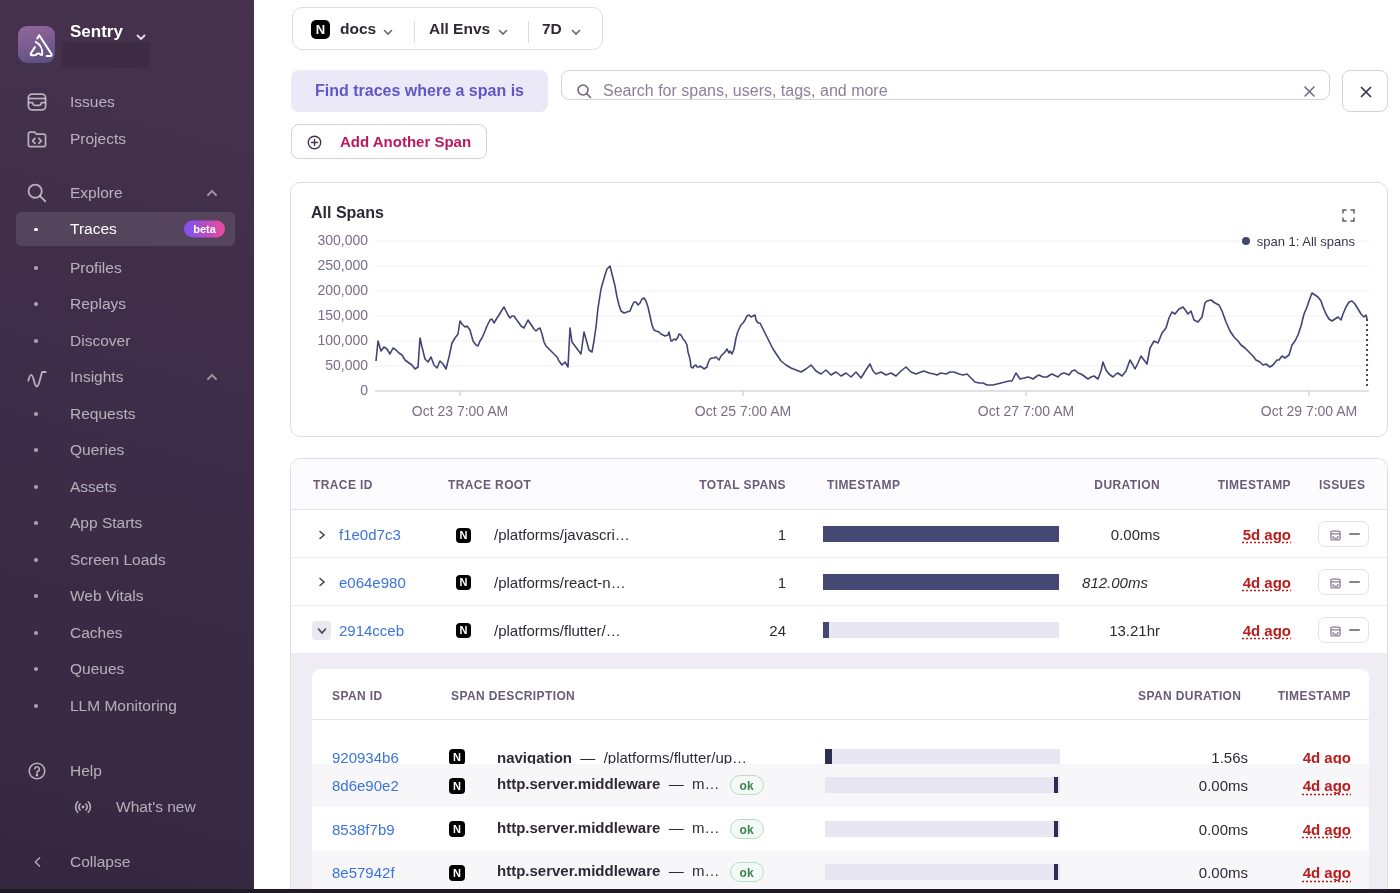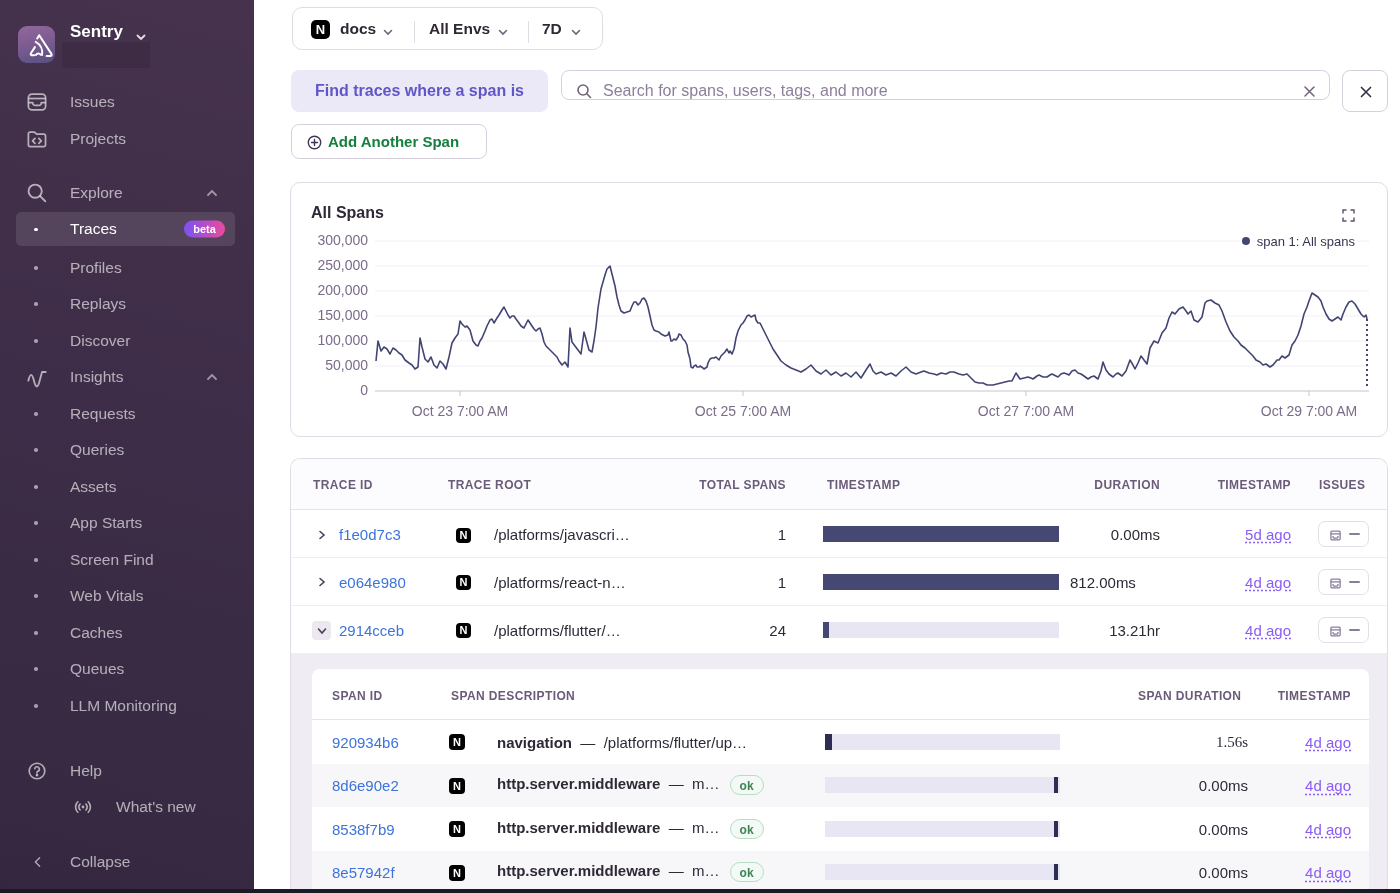--- a/index.html
+++ b/index.html
@@ -31,38 +31,38 @@
 .fbdiv { position:absolute; top:13px; width:1px; height:22px; background:#e0dce5; }
 .chip { position:absolute; left:291px; top:70px; width:257px; height:42px; background:#ebe9f8; border-radius:8px;
   color:#6056c6; font-size:16px; font-weight:bold; text-align:center; line-height:42px; }
 .search { position:absolute; left:561px; top:70px; width:769px; height:30px; background:#fff;
   border:1px solid #d6d0dd; border-radius:8px; }
 .search .ph { position:absolute; left:41px; top:11px; font-size:16px; color:#8d7f9b; }
 .xbtn { position:absolute; left:1342px; top:70px; width:46px; height:42px; background:#fff;
   border:1px solid #d6d0dd; border-radius:8px; }
 .addbtn { position:absolute; left:291px; top:124px; width:196px; height:35px; background:#fff;
   border:1px solid #d6d0dd; border-radius:8px; }
-.addbtn .t { position:absolute; left:36px; top:8px; font-size:15px; font-weight:bold; color:#15803d; }
+.addbtn .t { position:absolute; left:48px; top:8px; font-size:15px; font-weight:bold; color:#be185d; }
 
 #chart { position:absolute; left:290px; top:182px; width:1098px; height:255px; background:#fff;
   border:1px solid #e0dce5; border-radius:10px; }
 #chart .title { position:absolute; left:20px; top:21px; font-size:16px; font-weight:bold; color:#2f2936; }
 #chart .legend { position:absolute; right:30px; top:51px; font-size:13px; color:#3a3450; z-index:3; background:#fff; padding:0 2px; }
 #chart .ldot { position:absolute; right:137px; top:54px; width:8px; height:8px; border-radius:50%; background:#444674; z-index:3; box-shadow:0 0 0 2px #fff; }
 
 #tbl { position:absolute; left:290px; top:458px; width:1098px; height:435px; background:#fff;
   border:1px solid #e0dce5; border-radius:10px 10px 0 0; border-bottom:none; overflow:hidden; }
 .th { position:absolute; font-size:12px; font-weight:bold; color:#6a5b79; letter-spacing:0.4px; }
 .hdr { position:absolute; left:0; top:0; width:1096px; height:51px; background:#fcfbfd; border-bottom:1px solid #e6e1ea; }
 .row { position:absolute; left:0; width:1096px; height:48px; border-bottom:1px solid #f921; }
 .link { font-size:15px; }
 .cell { position:absolute; top:50%; transform:translateY(-50%); font-size:15px; color:#2f2936; white-space:nowrap; }
 .bar { position:absolute; top:50%; margin-top:-8px; height:16px; }
 .cell.link { color:#3c74db !important; }
-.tago { text-decoration:underline dotted; text-underline-offset:3px; color:#8b5cf6; }
+.tago { text-decoration:underline dotted; text-underline-offset:3px; color:#b91c1c;font-weight:bold; }
 .issbtn { position:absolute; left:1027px; top:50%; margin-top:-13px; width:51px; height:26px; border:1px solid #e4dfe9; border-radius:7px; }
 .okpill { display:inline-block; margin-left:10px; width:34px; height:20px; line-height:20px; border:1px solid #b9dcc2; background:#f3faf5; border-radius:10px; color:#3f8352; font-size:12px; font-weight:bold; text-align:center; vertical-align:middle; }
 #botline { position:absolute; left:0; top:889px; width:1400px; height:4px; background:#1d1925; }
 </style>
 </head>
 <body>
 
 <div id="sidebar">
   <div class="logo">
     <svg width="37" height="37" viewBox="0 0 37 37" style="position:absolute">
@@ -144,21 +144,21 @@
   <div class="mi" style="top:468px;">
       <span class="dot"></span>
       <span class="txt">Assets</span>
     </div>
   <div class="mi" style="top:504px;">
       <span class="dot"></span>
       <span class="txt">App Starts</span>
     </div>
   <div class="mi" style="top:541px;">
       <span class="dot"></span>
-      <span class="txt">Screen Find</span>
+      <span class="txt">Screen Loads</span>
     </div>
   <div class="mi" style="top:577px;">
       <span class="dot"></span>
       <span class="txt">Web Vitals</span>
     </div>
   <div class="mi" style="top:614px;padding-left:27px;">
       <span class="dot"></span>
       <span class="txt">Caches</span>
     </div>
   <div class="mi" style="top:650px;">
@@ -310,21 +310,21 @@
     </div>
     <div class="row" style="top: 99px; height: 48px; border-bottom: 1px solid rgb(240, 236, 243);">
       <svg class="abs" style="left:25px;top:18px;" width="12" height="12" viewBox="0 0 12 12" fill="none" stroke="#4b3f59" stroke-width="1.6" stroke-linecap="round">
         <path d="M4 2.5 8 6l-4 3.5"></path>
       </svg>
       <span class="cell link" style="left:48px;">e064e980</span>
       <div class="abs nlogo" style="left:165px;top:17px;width:15px;height:15px;font-size:11px;line-height:15px;border-radius:4px;">N</div>
       <span class="cell" style="left:203px;">/platforms/react-n…</span>
       <span class="cell" style="left:403px;width:92px;text-align:right;">1</span>
       <div class="bar" style="left:532px;width:236px;background:#454872;"></div>
-      <span class="cell" style="left:779px;width:90px;text-align:left;">812.00ms</span>
+      <span class="cell" style="left:779px;width:90px;text-align:center;font-style:italic;">812.00ms</span>
       <span class="cell tago" style="left:910px;width:90px;text-align:right;">4d ago</span>
       <div class="issbtn">
         <div class="abs" style="left:10px;top:6px;width:13px;height:13px;"><svg width="13" height="13" viewBox="0 0 24 24" fill="none" stroke="#8b7d99" stroke-width="2.4" stroke-linejoin="round">
             <rect x="3.5" y="4" width="17" height="16" rx="2"></rect>
             <path d="M3.5 9h17"></path>
             <path d="M7.5 13v2.2a1.6 1.6 0 0 0 1.6 1.6h5.8a1.6 1.6 0 0 0 1.6-1.6V13"></path>
           </svg></div>
         <div class="abs" style="left:30px;top:11px;width:11px;height:2px;background:#8b7d99;border-radius:1px;"></div>
       </div>
     </div>
@@ -351,27 +351,27 @@
       </div>
     </div>
     <div class="abs" style="left: 0px; top: 195px; width: 1096px; height: 239px; background: rgb(239, 237, 243);">
       <div class="abs" style="left: 21px; top: 15px; width: 1057px; height: 224px; background: rgb(255, 255, 255); border-radius: 8px 8px 0px 0px;">
         <div class="abs" style="left:0;top:0;width:1057px;height:51px;border-bottom:1px solid #e6e1ea;">
           <span class="th" style="left:20px;top:20px;">SPAN ID</span>
           <span class="th" style="left:139px;top:20px;">SPAN DESCRIPTION</span>
           <span class="th" style="left:826px;top:20px;width:110px;text-align:left;">SPAN DURATION</span>
           <span class="th" style="left:957px;top:20px;width:82px;text-align:right;">TIMESTAMP</span>
         </div>
-        <div class="abs" style="left: 0px; top: 51px; width: 1057px; height: 43.5px;">
+        <div class="abs" style="left: 0px; top: 66px; width: 1057px; height: 43.5px;">
           <span class="cell link" style="left:20px;">920934b6</span>
           <div class="abs nlogo" style="left:137px;top:14px;width:16px;height:16px;font-size:11px;line-height:16px;border-radius:4px;">N</div>
           <span class="cell" style="left:185px;"><b>navigation</b>&nbsp; — &nbsp;/platforms/flutter/up…</span>
           <div class="bar" style="left:513px;width:235px;background:#e8e6f2;"></div>
           <div class="bar" style="left:513px;width:7px;background:#2c2f52;"></div>
-          <span class="cell" style="left:826px;width:110px;text-align:right;font-family:Liberation Serif, serif;">1.56s</span>
+          <span class="cell" style="left:826px;width:110px;text-align:right;">1.56s</span>
           <span class="cell tago" style="left:957px;width:82px;text-align:right;">4d ago</span>
         </div>
         <div class="abs" style="left: 0px; top: 94.5px; width: 1057px; height: 43.5px; background: rgb(247, 246, 249);">
           <span class="cell link" style="left:20px;">8d6e90e2</span>
           <div class="abs nlogo" style="left:137px;top:14px;width:16px;height:16px;font-size:11px;line-height:16px;border-radius:4px;">N</div>
           <span class="cell" style="left:185px;"><b>http.server.middleware</b>&nbsp; — &nbsp;m…<span class="okpill">ok</span></span>
           <div class="bar" style="left:513px;width:235px;background:#e8e6f2;"></div>
           <div class="bar" style="left:742px;width:4px;background:#2c2f52;"></div>
           <span class="cell" style="left:826px;width:110px;text-align:right;">0.00ms</span>
           <span class="cell tago" style="left:957px;width:82px;text-align:right;">4d ago</span>

